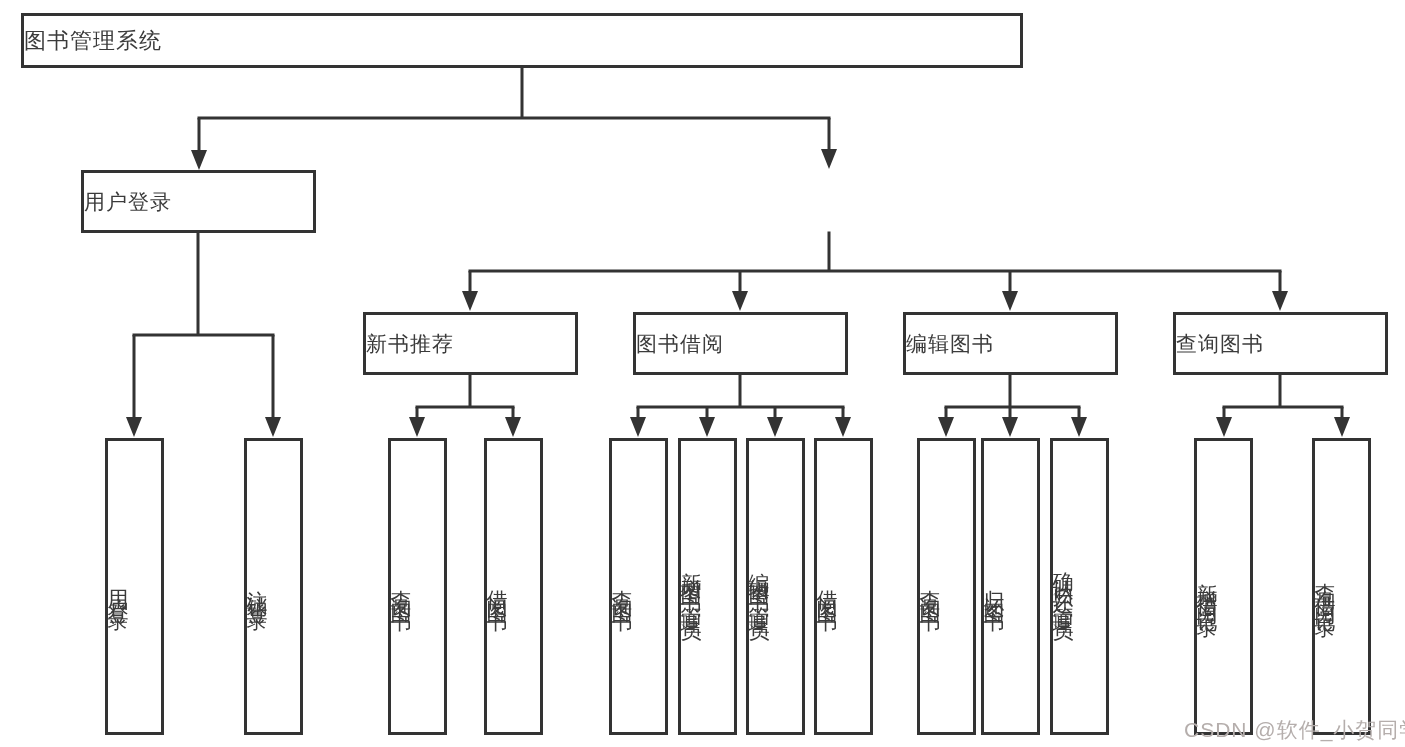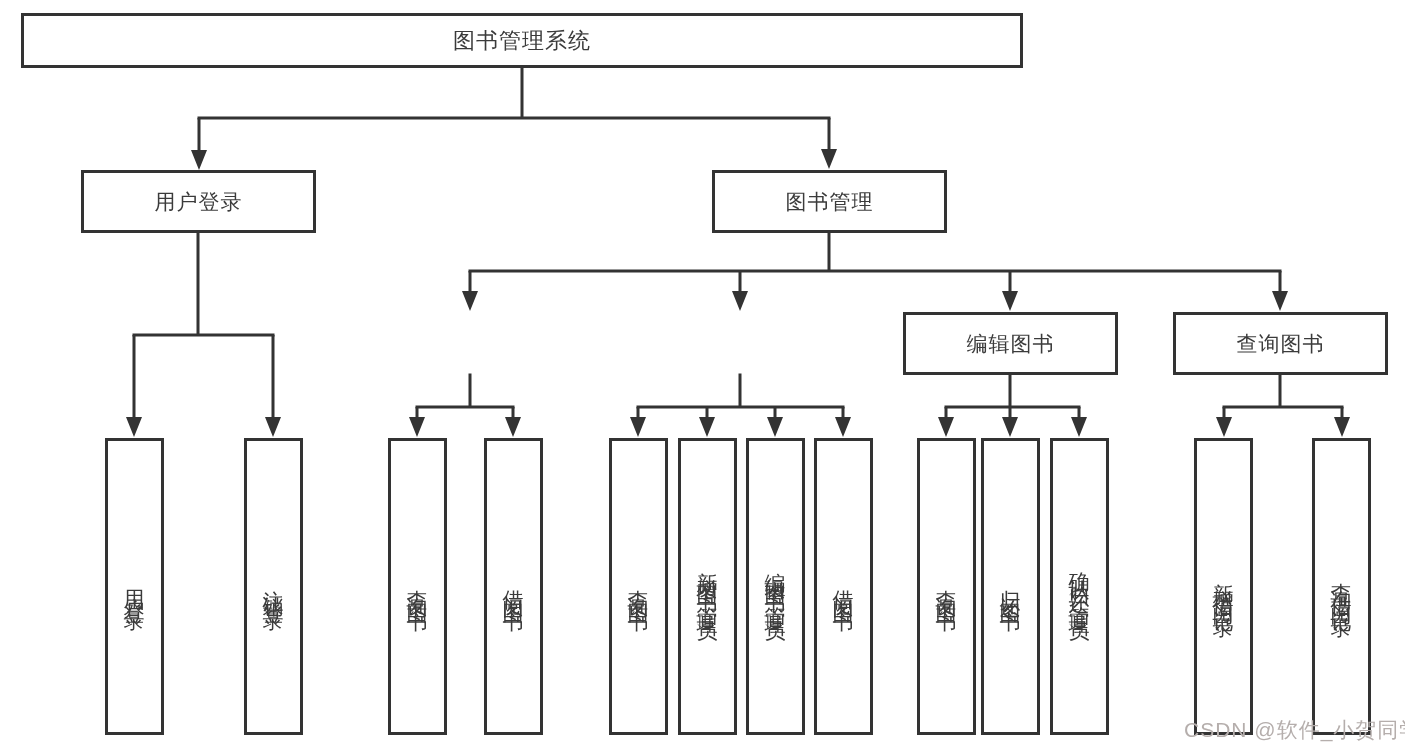--- a/index.html
+++ b/index.html
@@ -43,21 +43,20 @@
     fill: var(--line);
     stroke: none;
   }
   .node {
     position: absolute;
     border: 3px solid var(--line);
     background: var(--box_background);
     color: var(--text);
     display: flex;
     align-items: center;
-    justify-content: center;
     font-size: 21px;
     letter-spacing: 1px;
   }
   .root  { left: 21px;  top: 13px;  width: 1002px; height: 55px; font-size: 22px; }
   .lvl2  { top: 170px; width: 235px; height: 63px; }
   .lvl3  { top: 312px; width: 215px; height: 63px; }
   .leaf  { top: 438px; width: 59px;  height: 297px; }
   .leaf .vtext {
     writing-mode: vertical-rl;
     letter-spacing: 7px;
@@ -119,24 +118,27 @@
          M1334 417 H1350 L1342 437 Z"></path>
   </svg>
 
   <div class="node root">
     <span>图书管理系统</span>
   </div>
 
   <div class="node lvl2" style="left:81px">
     <span>用户登录</span>
   </div>
-  <div class="node lvl2" style="left:712px">
-    <span>图书管理</span>
+
+  <div class="node lvl3" style="left:363px">
+    <span>新书推荐</span>
   </div>
-
+  <div class="node lvl3" style="left:633px">
+    <span>图书借阅</span>
+  </div>
   <div class="node lvl3" style="left:903px">
     <span>编辑图书</span>
   </div>
   <div class="node lvl3" style="left:1173px">
     <span>查询图书</span>
   </div>
 
   <div class="node leaf" style="left:105px">
     <span class="vtext">用户登录</span>
   </div>

